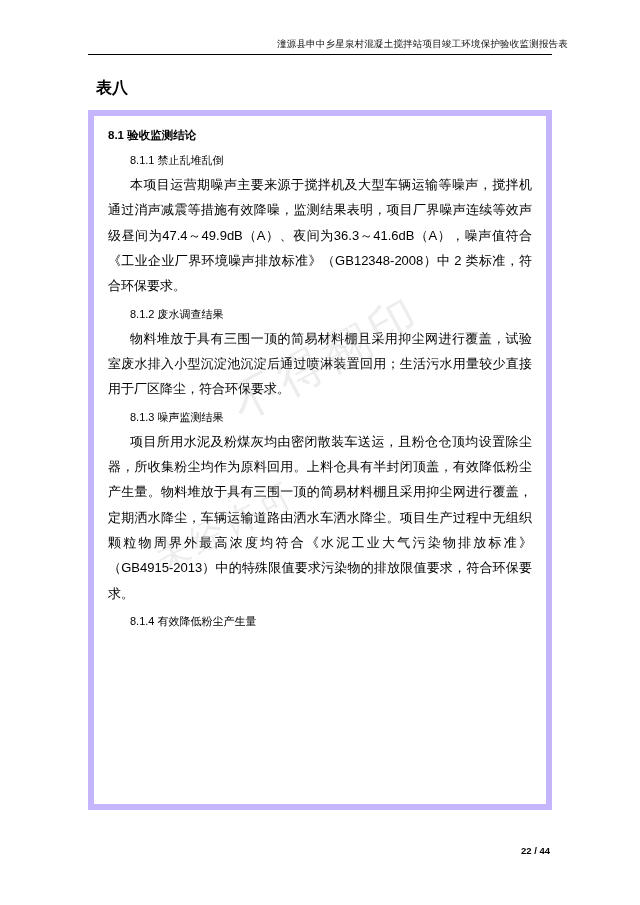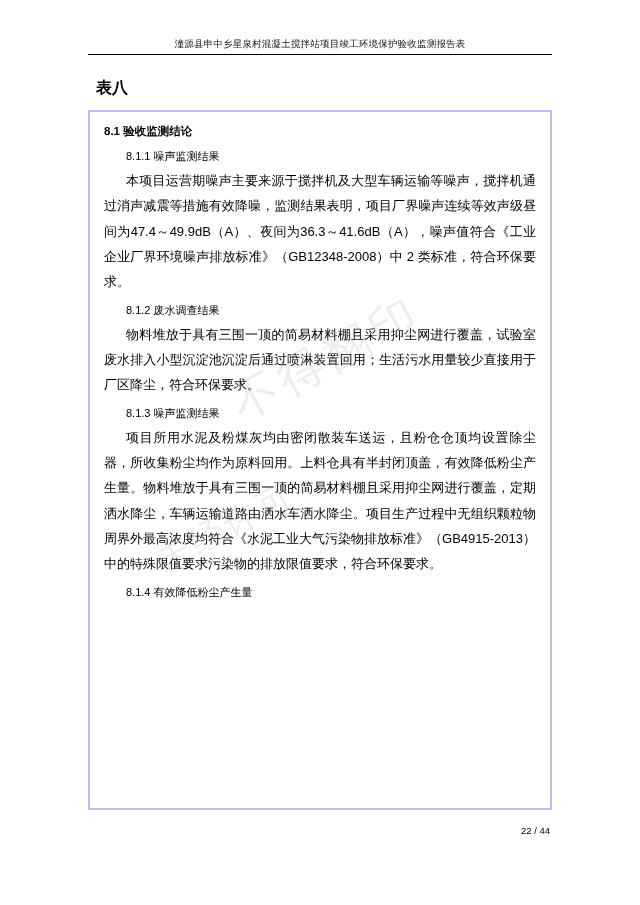--- a/index.html
+++ b/index.html
@@ -18,21 +18,21 @@
     margin: 0 auto;
     overflow: hidden;
     box-sizing: border-box;
   }
   
   .doc-header {
     position: absolute;
     top: 38px;
     left: 72px;
     right: 72px;
-    text-align: center;
+    text-align: right;
     font-size: 9.5px;
     letter-spacing: 0.2px;
     color: #111;
     font-family: "Liberation Sans", "DejaVu Sans", sans-serif;
     white-space: nowrap;
   }
   .header-rule {
     position: absolute;
     top: 54px;
     left: 88px;
@@ -50,21 +50,21 @@
     color: #000;
     font-family: Liberation Mono, monospace;
   }
   
   .content-box {
     position: absolute;
     top: 110px;
     left: 88px;
     width: 464px;
     height: 700px;
-    border: 2px solid #c4b5fd;
+    border: 6px solid #c4b5fd;
     box-sizing: border-box;
     padding: 10px 14px 10px 14px;
   }
   .section-head {
     font-size: 11.5px;
     font-weight: bold;
     color: #000;
     margin: 2px 0 10px 0;
     font-family: "Liberation Sans", "DejaVu Sans", sans-serif;
   }
@@ -98,42 +98,42 @@
     font-size: 46px;
     letter-spacing: 6px;
     font-family: "Liberation Sans", "DejaVu Sans", sans-serif;
     white-space: nowrap;
   }
   .wm1 { position: absolute; top: 40px; left: 150px; }
   .wm2 { position: absolute; top: 150px; left: 10px; font-size: 34px; letter-spacing: 4px; }
   
   .page-number {
     position: absolute;
-    bottom: 69px;
+    bottom: 49px;
     right: 90px;
     font-size: 9.5px;
-    font-weight: normal;
+    font-weight: bold;
     color: #000;
     font-family: "Liberation Sans", "DejaVu Sans", sans-serif;
   }
 </style>
 </head>
 <body>
 
 <div class="page">
 
   <div class="doc-header">潼源县申中乡星泉村混凝土搅拌站项目竣工环境保护验收监测报告表</div>
   <div class="header-rule"></div>
 
   <div class="table-title">表八</div>
 
   <div class="content-box">
     <div class="section-head">8.1 验收监测结论</div>
 
-    <div class="sub-head">8.1.1 噪声监测结果</div>
+    <div class="sub-head">8.1.1 禁止乱堆乱倒</div>
     <p class="para">本项目运营期噪声主要来源于搅拌机及大型车辆运输等噪声，搅拌机通过消声减震等措施有效降噪，监测结果表明，项目厂界噪声连续等效声级昼间为47.4～49.9dB（A）、夜间为36.3～41.6dB（A），噪声值符合《工业企业厂界环境噪声排放标准》（GB12348-2008）中 2 类标准，符合环保要求。</p>
 
     <div class="sub-head">8.1.2 废水调查结果</div>
     <p class="para">物料堆放于具有三围一顶的简易材料棚且采用抑尘网进行覆盖，试验室废水排入小型沉淀池沉淀后通过喷淋装置回用；生活污水用量较少直接用于厂区降尘，符合环保要求。</p>
 
     <div class="sub-head">8.1.3 噪声监测结果</div>
     <p class="para">项目所用水泥及粉煤灰均由密闭散装车送运，且粉仓仓顶均设置除尘器，所收集粉尘均作为原料回用。上料仓具有半封闭顶盖，有效降低粉尘产生量。物料堆放于具有三围一顶的简易材料棚且采用抑尘网进行覆盖，定期洒水降尘，车辆运输道路由洒水车洒水降尘。项目生产过程中无组织颗粒物周界外最高浓度均符合《水泥工业大气污染物排放标准》（GB4915-2013）中的特殊限值要求污染物的排放限值要求，符合环保要求。</p>
 
     <div class="sub-head">8.1.4 有效降低粉尘产生量</div>
   </div>

